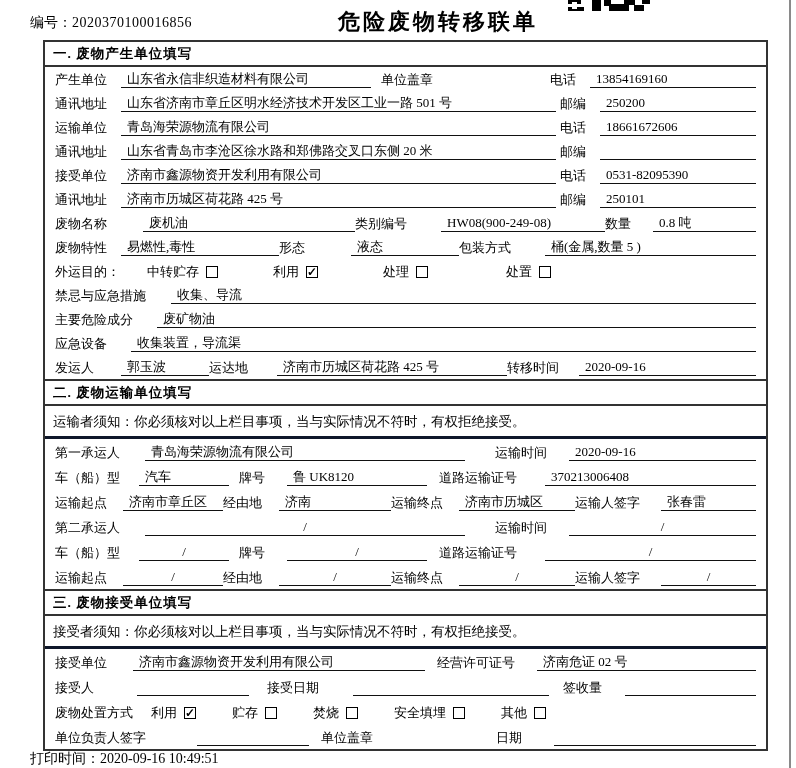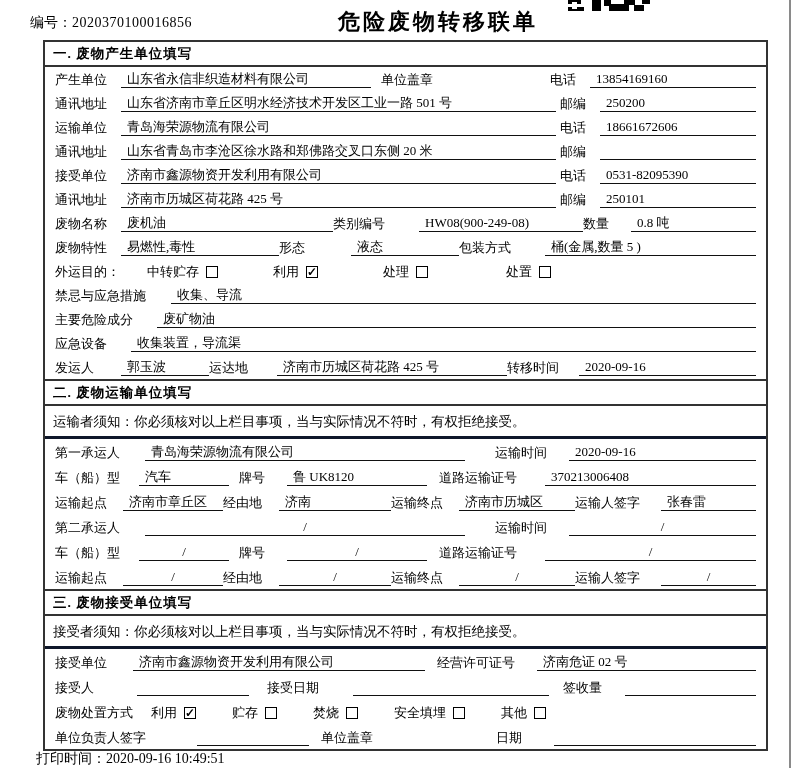--- a/index.html
+++ b/index.html
@@ -22,21 +22,21 @@
   .lbl{font-size:13px;white-space:nowrap;flex-shrink:0;box-sizing:border-box;line-height:16px;}
   .val{font-size:13px;border-bottom:1px solid #111;white-space:nowrap;flex-shrink:0;
        box-sizing:border-box;padding:0 2px 0 6px;line-height:16px;min-height:16px;}
   .val.grow{flex-grow:1;width:auto;}
   .val.slash{text-align:center;padding:0;}
   .gap{flex-shrink:0;}
   .chk{display:flex;align-items:center;flex-shrink:0;}
   .chk .lbl{margin-right:7px;}
   .box{width:12px;height:12px;border:1.5px solid #000;font-size:12px;line-height:11px;
        text-align:center;display:inline-block;box-sizing:border-box;margin-bottom:1px;font-weight:bold;}
-  .print-time{position:absolute;left:36px;top:750px;font-size:14px;white-space:nowrap;}
+  .print-time{position:absolute;left:30px;top:750px;font-size:14px;white-space:nowrap;}
 </style>
 </head>
 <body>
 
 <div class="page">
 
   <div class="serial"><span>编号：</span><span class="sv">2020370100016856</span></div>
 
   <div class="doc-title">危险废物转移联单</div>
 
@@ -95,21 +95,21 @@
         </div>
         <div class="row">
           <span class="lbl" style="width: 66px;">通讯地址</span>
           <span class="val" style="width: 435px;">济南市历城区荷花路 425 号</span>
           <span class="gap" style="width: 4px;"></span>
           <span class="lbl" style="width: 40px;">邮编</span>
           <span class="val grow">250101</span>
         </div>
         <div class="row">
           <span class="lbl" style="width: 66px;">废物名称</span>
-          <span class="val" style="width: 212px;">废机油</span>
+          <span class="val" style="width: 212px; margin-left: 22px;">废机油</span>
           <span class="lbl" style="width: 86px;">类别编号</span>
           <span class="val" style="width: 164px;">HW08(900-249-08)</span>
           <span class="lbl" style="width: 48px;">数量</span>
           <span class="val grow">0.8 吨</span>
         </div>
         <div class="row">
           <span class="lbl" style="width: 66px;">废物特性</span>
           <span class="val" style="width: 158px;">易燃性,毒性</span>
           <span class="lbl" style="width: 72px;">形态</span>
           <span class="val" style="width: 108px;">液态</span>

